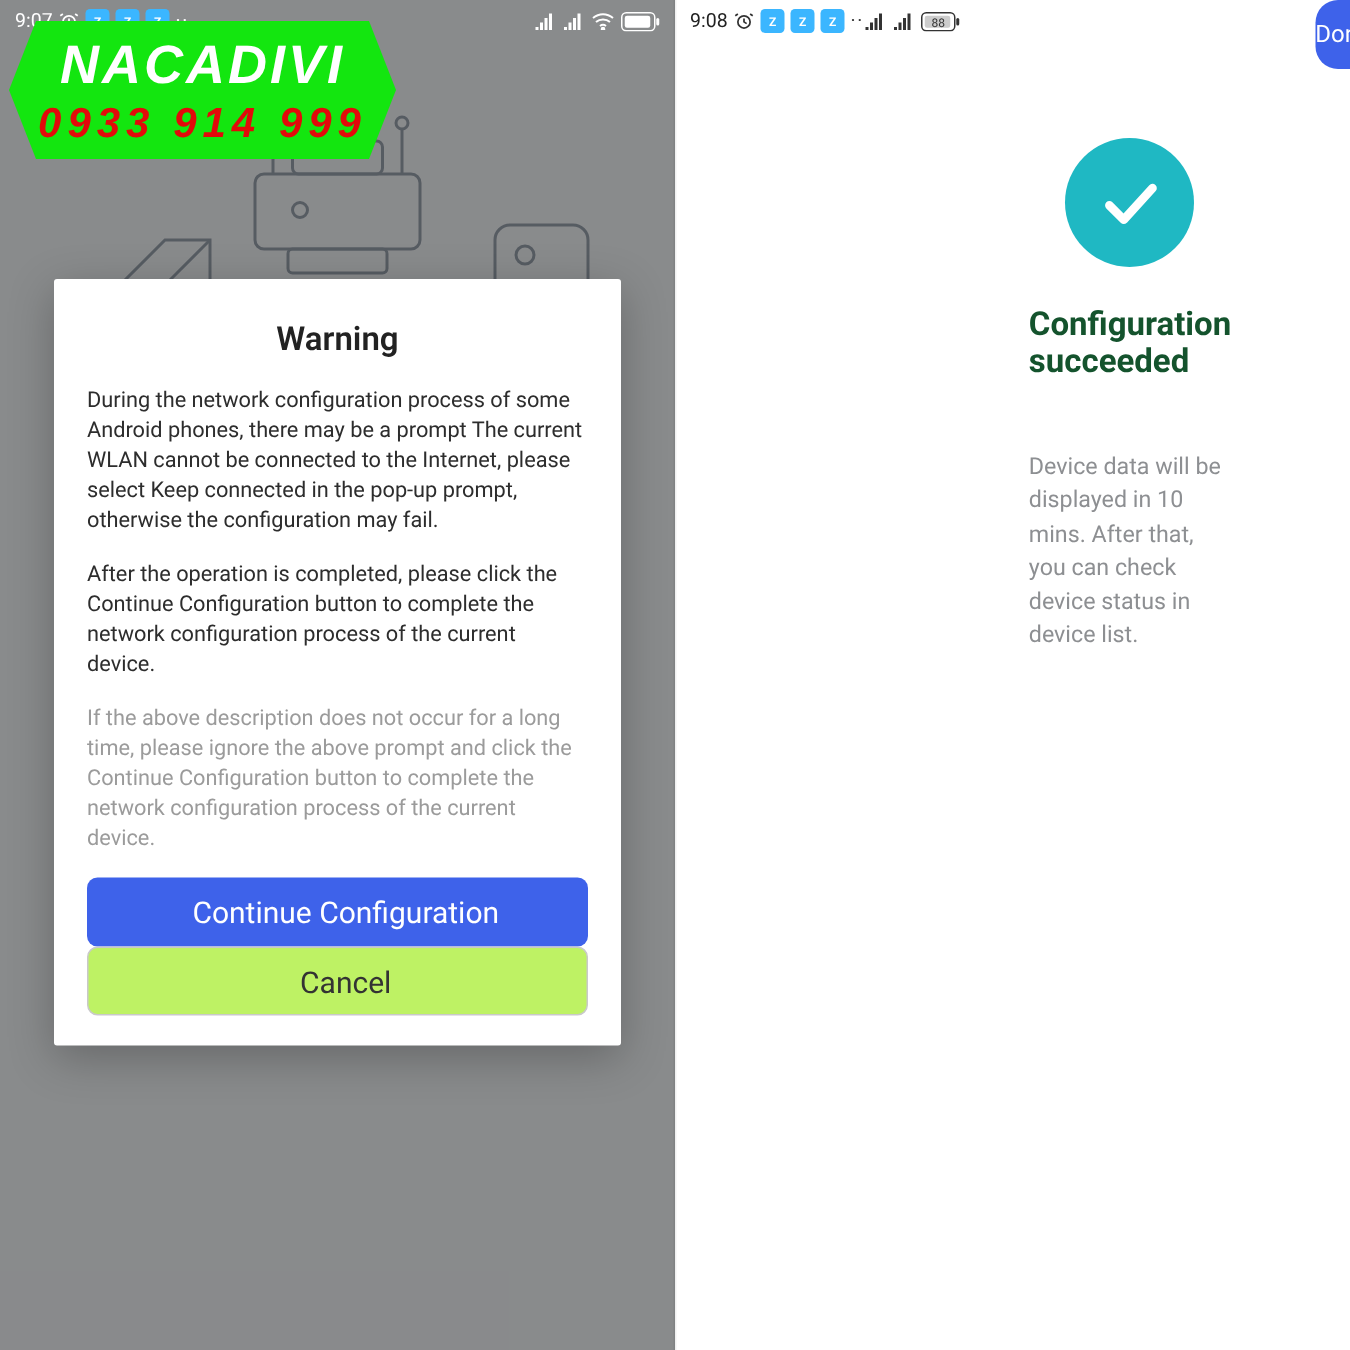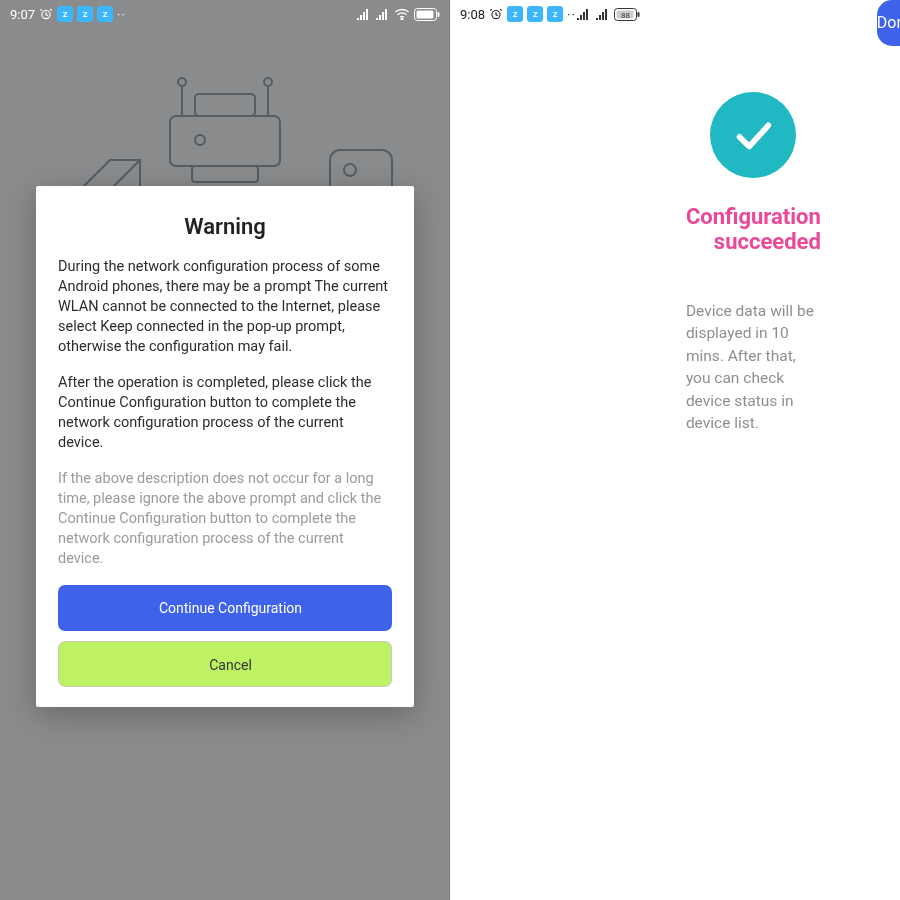--- a/index.html
+++ b/index.html
@@ -18,29 +18,29 @@
   
   .left-phone{background:#e9eef4;}
   .left-bg{position:absolute;inset:0;background:#f4f7fb;}
   .left-illus{position:absolute;top:60px;left:0;right:0;height:160px;opacity:.9;}
   .scrim{position:absolute;inset:0;background:rgba(60,60,60,.58);}
   .left-card{position:absolute;left:36px;right:36px;top:186px;background:#fff;border-radius:2px;box-shadow:0 8px 30px rgba(0,0,0,.25);padding:22px 22px 20px;}
   .warn-title{text-align:center;font-size:22px;font-weight:600;color:#222;margin:6px 0 18px;}
   .warn-body{font-size:14.5px;line-height:1.38;color:#2d2d2d;}
   .warn-body p{margin:0 0 16px;}
   .warn-body p.warn-muted{color:#9b9b9b;}
-  .btn{display:block;width:100%;height:46px;line-height:46px;text-align:center;border-radius:7px;font-size:14px;margin-top:10px;box-sizing:border-box;cursor:pointer;padding-left:11px;}
+  .btn{display:block;width:100%;height:46px;line-height:46px;text-align:center;border-radius:7px;font-size:20px;box-sizing:border-box;cursor:pointer;padding-left:11px;}
   .btn-primary{background:#3e62ea;color:#fff;border:none;}
   .btn-secondary{background:#bef264;color:#333;border:1px solid #c9c9c9;}
 
   
   .right-phone{background:#fff;display:flex;flex-direction:row;}
   .right-content{flex:1;display:flex;flex-direction:column;align-items:center;padding:0 36px;}
   .check-badge{width:86px;height:86px;border-radius:50%;background:#1fb8c3;margin-top:92px;display:flex;align-items:center;justify-content:center;}
-  .succ-title{margin-top:26px;font-size:22px;font-weight:700;color:#ec4899;text-align:right;}
+  .succ-title{margin-top:26px;font-size:22px;font-weight:700;color:#14532d;text-align:left;}
   .succ-body{margin-top:46px;color:#8d8f92;font-size:15.5px;line-height:1.45;text-align:left;width:100%;}
   .done-wrap{padding:0 20px 18px;}
   .done-btn{height:46px;line-height:46px;background:#3e62ea;color:#fff;text-align:center;border-radius:15px;font-size:16px;cursor:pointer;}
 
   
   .wm{position:absolute;top:14px;left:6px;width:258px;height:92px;z-index:20;}
   .wm-body{position:absolute;inset:0;}
   .wm-oct{position:absolute;left:18px;top:0;width:222px;height:92px;background:#13e60f;}
   .wm-tri-l{position:absolute;left:0;top:0;width:0;height:0;border-top:46px solid transparent;border-bottom:46px solid transparent;border-right:18px solid #13e60f;}
   .wm-tri-r{position:absolute;right:0;top:0;width:0;height:0;border-top:46px solid transparent;border-bottom:46px solid transparent;border-left:18px solid #13e60f;}
@@ -175,14 +175,23 @@
       <div class="succ-body">Device data will be displayed in 10 mins. After that, you can check device status in device list.</div>
     </div>
 
     <div class="done-wrap">
       <div class="done-btn">Done</div>
     </div>
   </div>
 
   <div class="divider"></div>
 
+  <div class="wm">
+    <div class="wm-body">
+      <div class="wm-tri-l"></div>
+        <div class="wm-oct"></div>
+        <div class="wm-tri-r"></div>
+      <div class="wm-title">NACADIVI</div>
+      <div class="wm-phone">0933 914 999</div>
+    </div>
+  </div>
 
 </div>
 
 </body></html>

